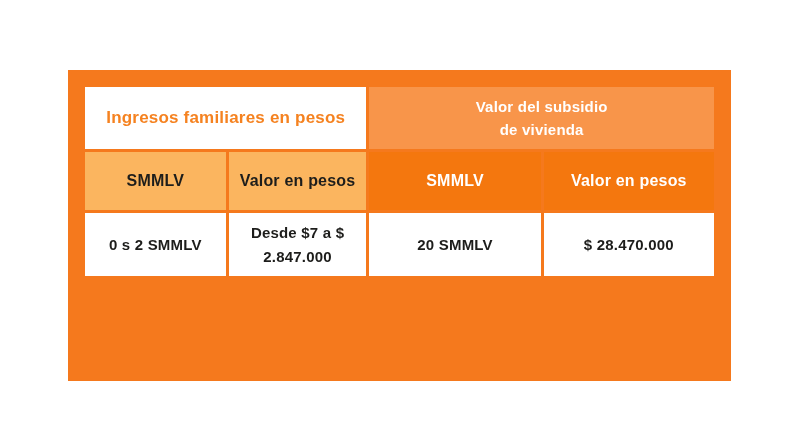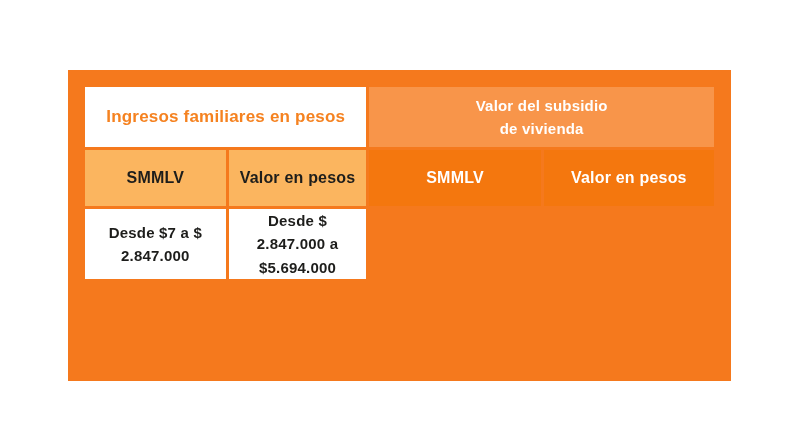--- a/index.html
+++ b/index.html
@@ -79,21 +79,21 @@
 
     <div class="cell hg-left">Ingresos familiares en pesos</div>
     <div class="cell hg-right">Valor del subsidio
 de vivienda</div>
 
     <div class="cell sub-left">SMMLV</div>
     <div class="cell sub-left">Valor en pesos</div>
     <div class="cell sub-right">SMMLV</div>
     <div class="cell sub-right">Valor en pesos</div>
 
+    <div class="cell data">0 s 2 SMMLV</div>
     <div class="cell data">Desde $7 a $
 2.847.000</div>
 
-    <div class="cell data">Desde  $
-2.847.000 a
-$5.694.000</div>
+    <div class="cell data">20 SMMLV</div>
+    <div class="cell data">$ 28.470.000</div>
 
   </div>
 </div>
 
 </body></html>

